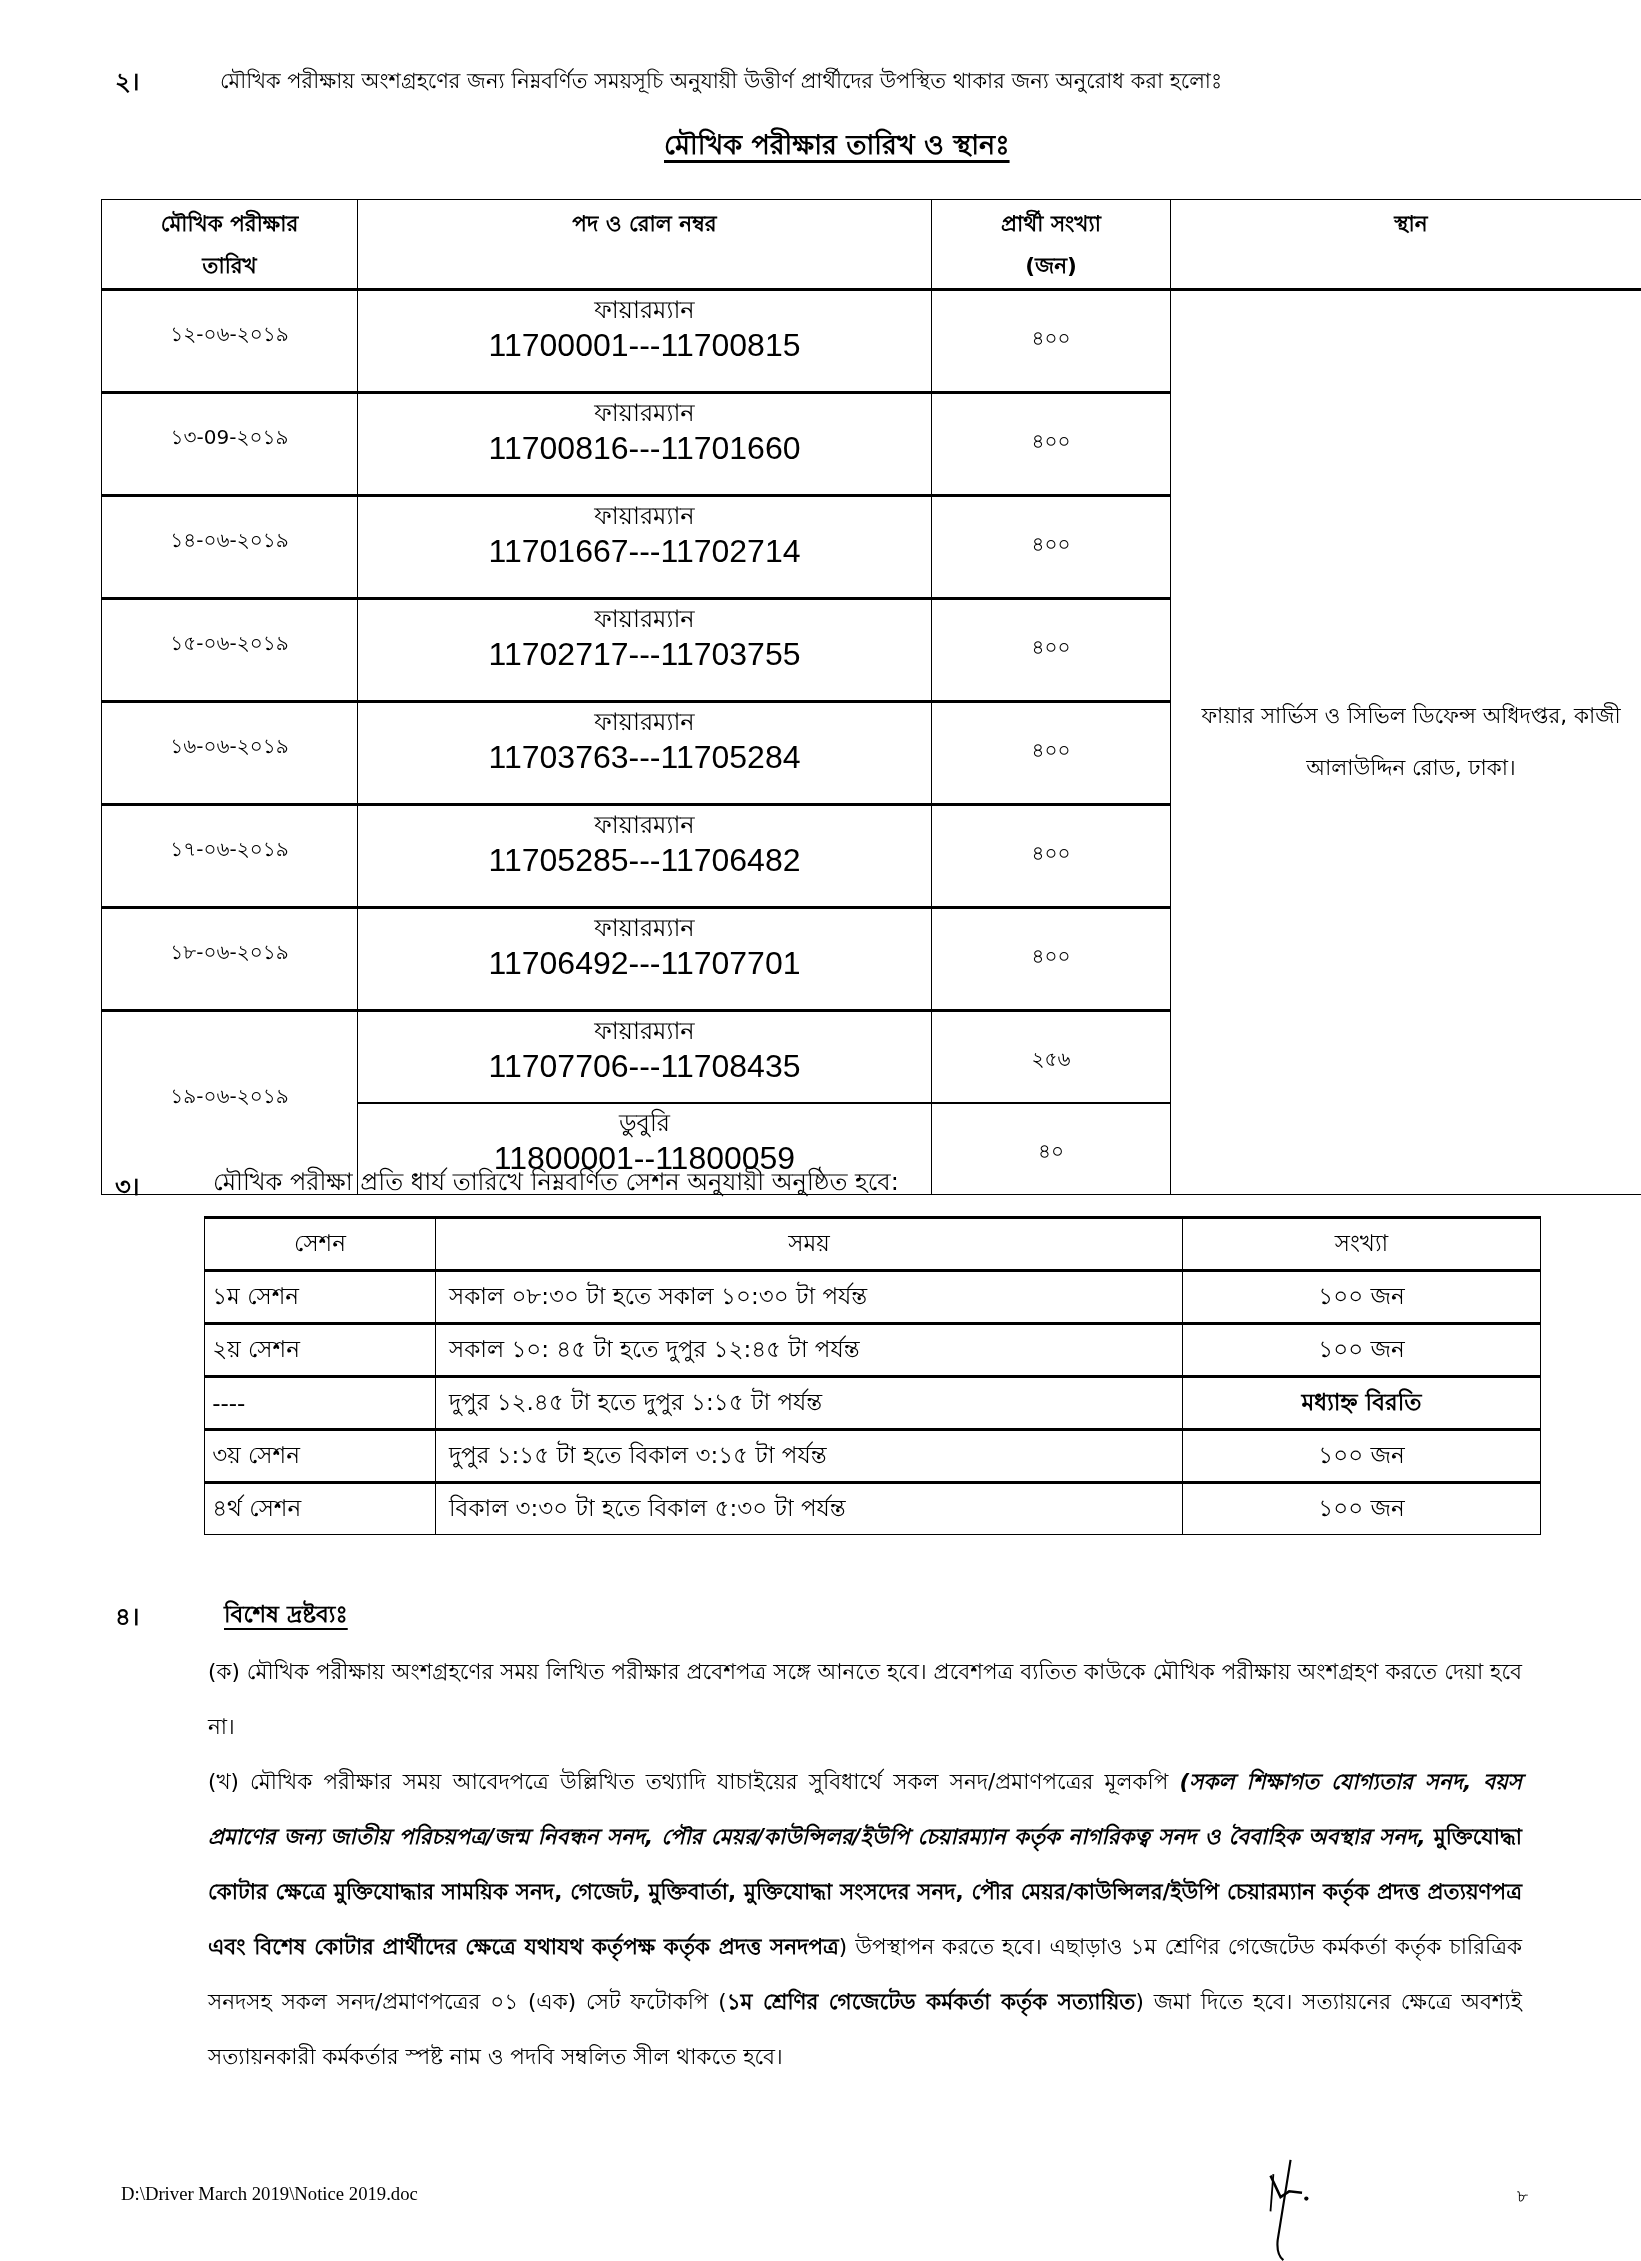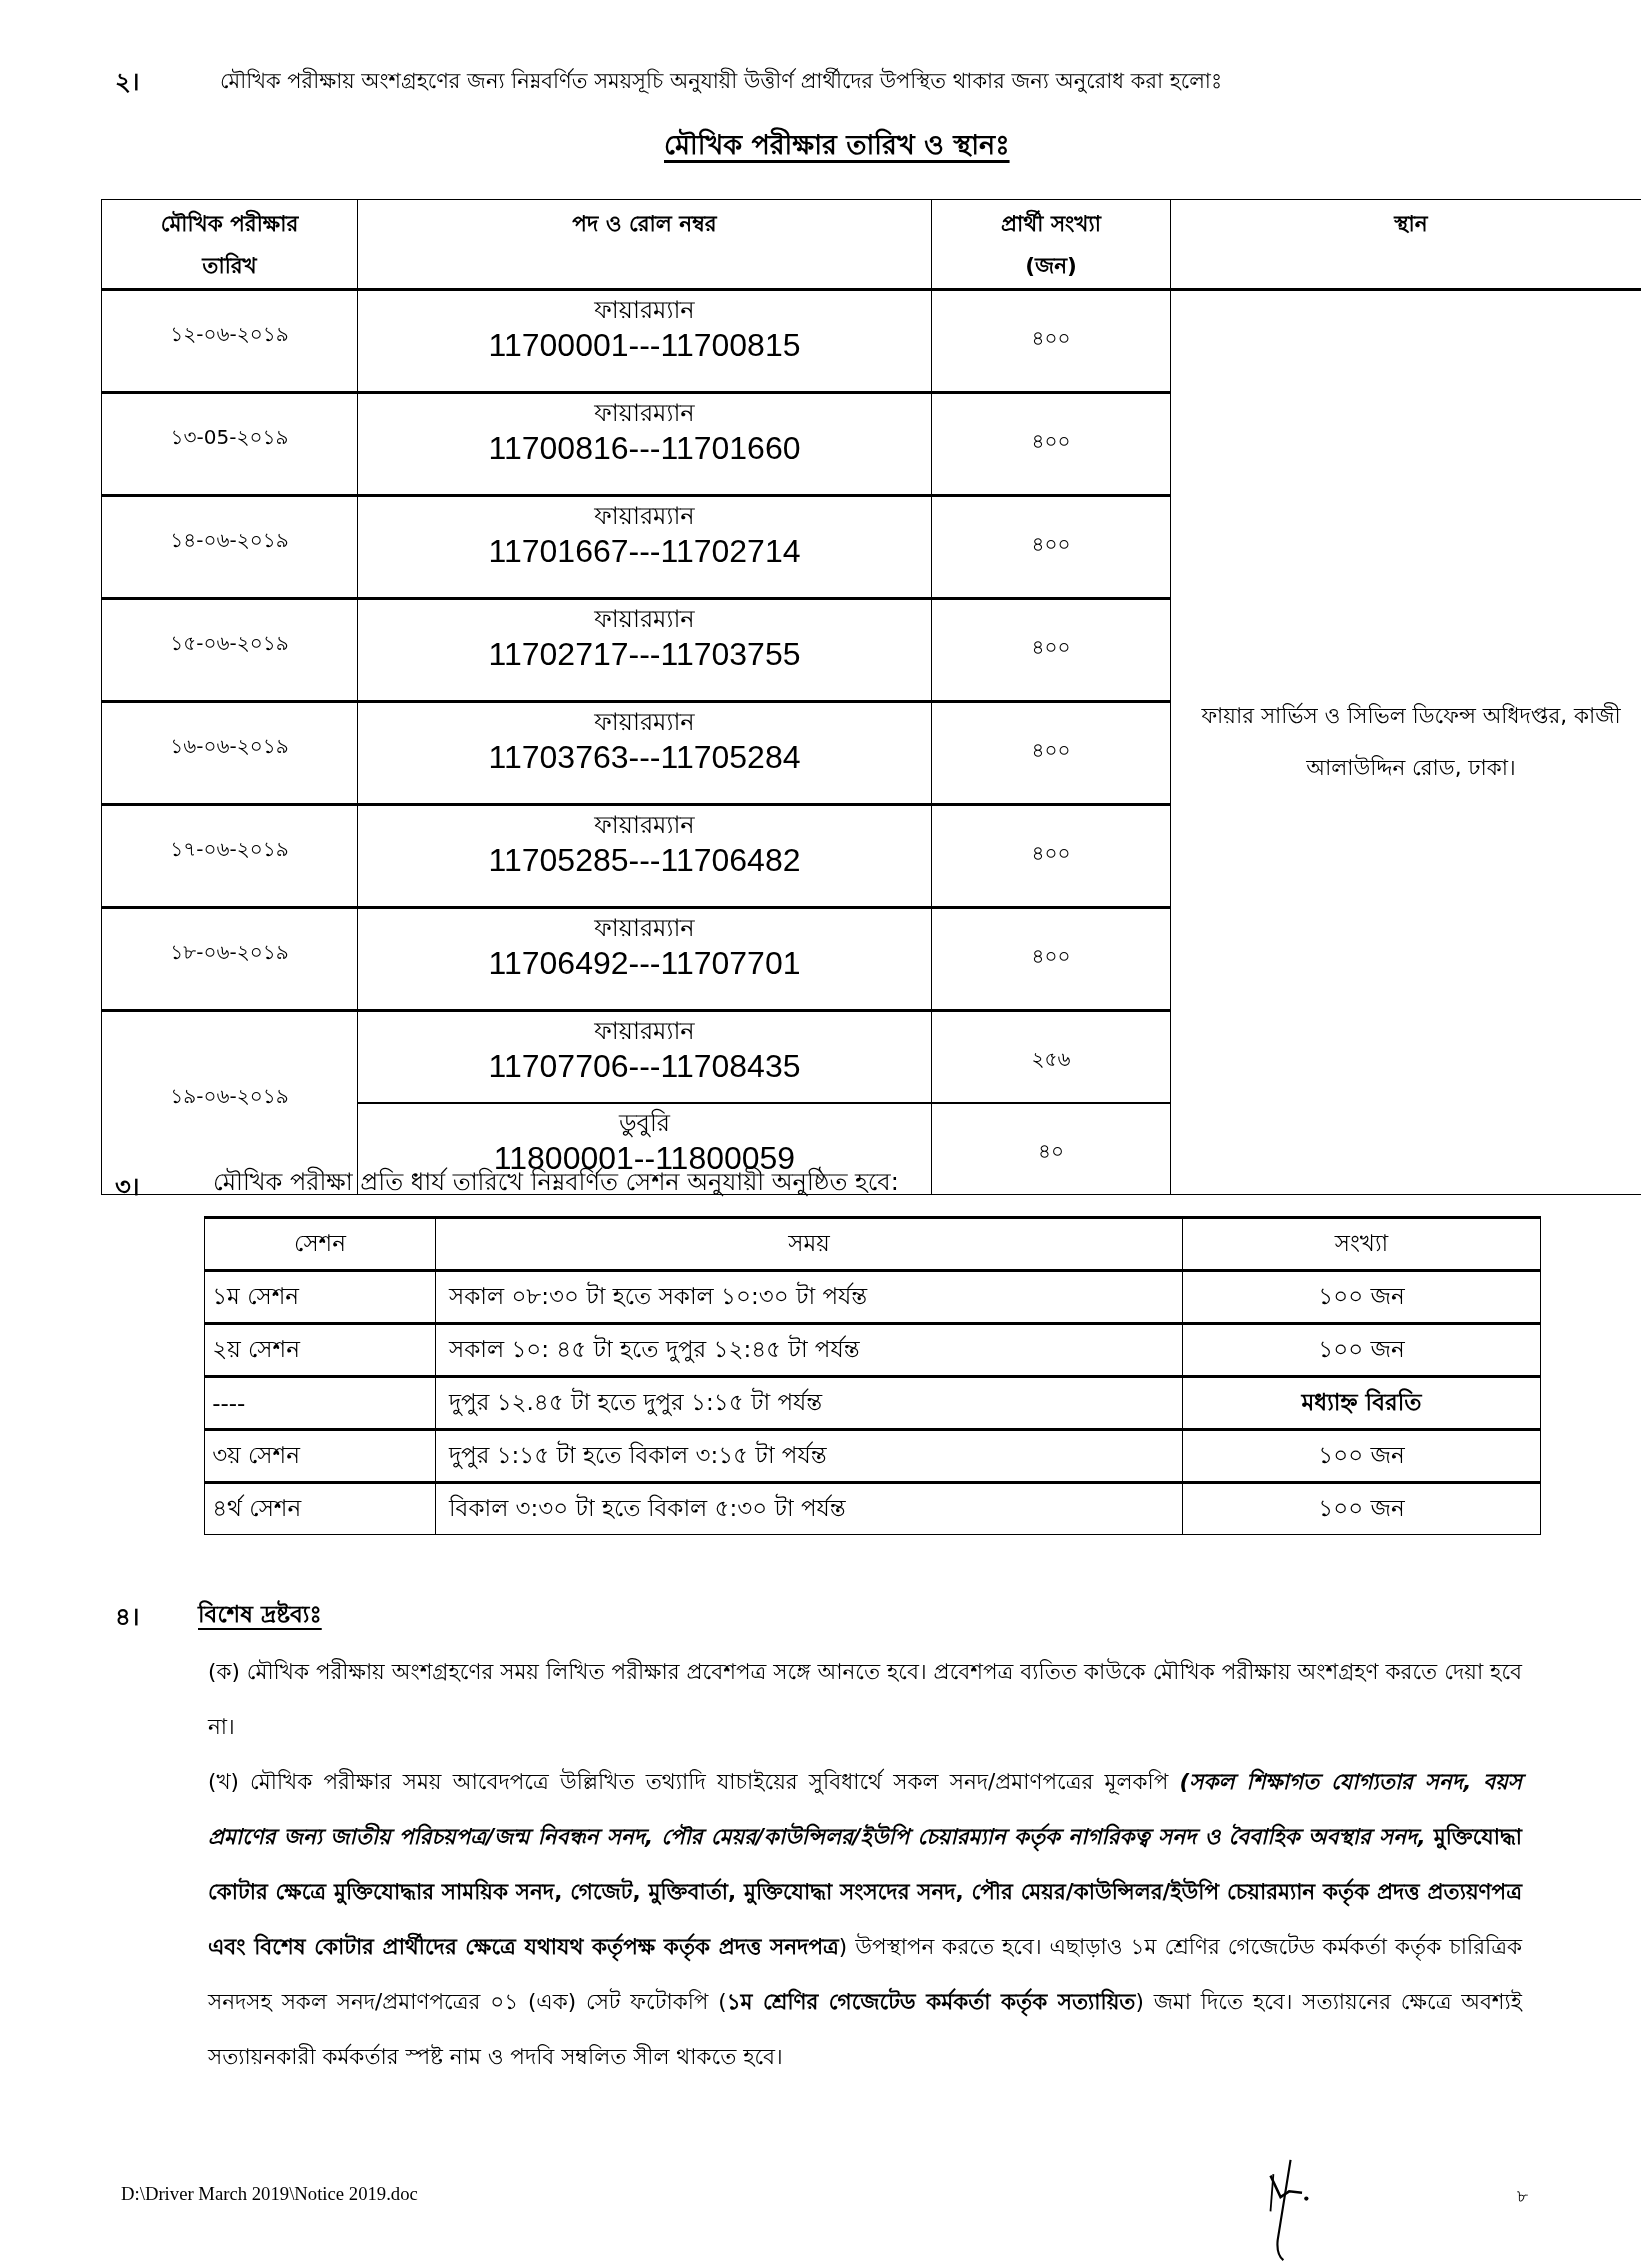--- a/index.html
+++ b/index.html
@@ -79,21 +79,21 @@
         <td>
           <div class="post">ফায়ারম্যান</div>
           <div class="roll">11700001---11700815</div>
         </td>
         <td>
           <div class="count">৪০০</div>
         </td>
         <td class="place" rowspan="9" style="border-top: 3.6px solid rgb(0, 0, 0);">ফায়ার সার্ভিস ও সিভিল ডিফেন্স অধিদপ্তর, কাজী আলাউদ্দিন রোড, ঢাকা।</td>
       </tr>
       <tr class="r">
-        <td class="date">১৩-05-২০১৯</td>
+        <td class="date">১৩-09-২০১৯</td>
         <td>
           <div class="post">ফায়ারম্যান</div>
           <div class="roll">11700816---11701660</div>
         </td>
         <td>
           <div class="count">৪০০</div>
         </td>
       </tr>
       <tr class="r">
         <td class="date">১৪-০৬-২০১৯</td>
@@ -206,21 +206,21 @@
       </tr>
       <tr>
         <td class="s">৪র্থ সেশন</td>
         <td class="tm">বিকাল ৩:৩০ টা হতে বিকাল ৫:৩০ টা পর্যন্ত</td>
         <td class="n">১০০ জন</td>
       </tr>
     </tbody>
 </table>
 
 <div class="abs sec-num" style="left:115px; top:1598px;">৪।</div>
-<div class="abs note-head" style="left:198px; top:1596px;text-decoration:underline;">বিশেষ দ্রষ্টব্যঃ</div>
+<div class="abs note-head" style="left:224px; top:1596px;text-decoration:underline;">বিশেষ দ্রষ্টব্যঃ</div>
 
 <div class="para" style="top:1644px;">(ক) মৌখিক পরীক্ষায় অংশগ্রহণের সময় লিখিত পরীক্ষার প্রবেশপত্র সঙ্গে আনতে হবে। প্রবেশপত্র ব্যতিত কাউকে মৌখিক পরীক্ষায় অংশগ্রহণ করতে দেয়া হবে না।</div>
 
 <div class="para" style="top:1754px;">
   <span>(খ) মৌখিক পরীক্ষার সময় আবেদপত্রে উল্লিখিত তথ্যাদি যাচাইয়ের সুবিধার্থে সকল সনদ/প্রমাণপত্রের মূলকপি </span><span class="it">(সকল শিক্ষাগত যোগ্যতার সনদ, বয়স প্রমাণের জন্য জাতীয় পরিচয়পত্র/জন্ম নিবন্ধন সনদ, পৌর মেয়র/কাউন্সিলর/ইউপি চেয়ারম্যান কর্তৃক নাগরিকত্ব সনদ ও বৈবাহিক অবস্থার সনদ,</span><span class="bd"> মুক্তিযোদ্ধা কোটার ক্ষেত্রে মুক্তিযোদ্ধার সাময়িক সনদ, গেজেট, মুক্তিবার্তা, মুক্তিযোদ্ধা সংসদের সনদ, পৌর মেয়র/কাউন্সিলর/ইউপি চেয়ারম্যান কর্তৃক প্রদত্ত প্রত্যয়ণপত্র এবং বিশেষ কোটার প্রার্থীদের ক্ষেত্রে যথাযথ কর্তৃপক্ষ কর্তৃক প্রদত্ত সনদপত্র</span><span>) উপস্থাপন করতে হবে। এছাড়াও ১ম শ্রেণির গেজেটেড কর্মকর্তা কর্তৃক চারিত্রিক সনদসহ সকল সনদ/প্রমাণপত্রের ০১ (এক) সেট ফটোকপি (</span><span class="bd">১ম শ্রেণির গেজেটেড কর্মকর্তা কর্তৃক সত্যায়িত</span><span>) জমা দিতে হবে। সত্যায়নের ক্ষেত্রে অবশ্যই সত্যায়নকারী কর্মকর্তার স্পষ্ট নাম ও পদবি সম্বলিত সীল থাকতে হবে।</span>
 </div>
 
 <div class="abs footer" style="left:121px; top:2183px;">D:\Driver March 2019\Notice 2019.doc</div>
 <div class="abs footer" style="left:1517px; top:2183px; font-family:'DejaVu Sans', sans-serif; font-size:17px;">৮</div>
 

